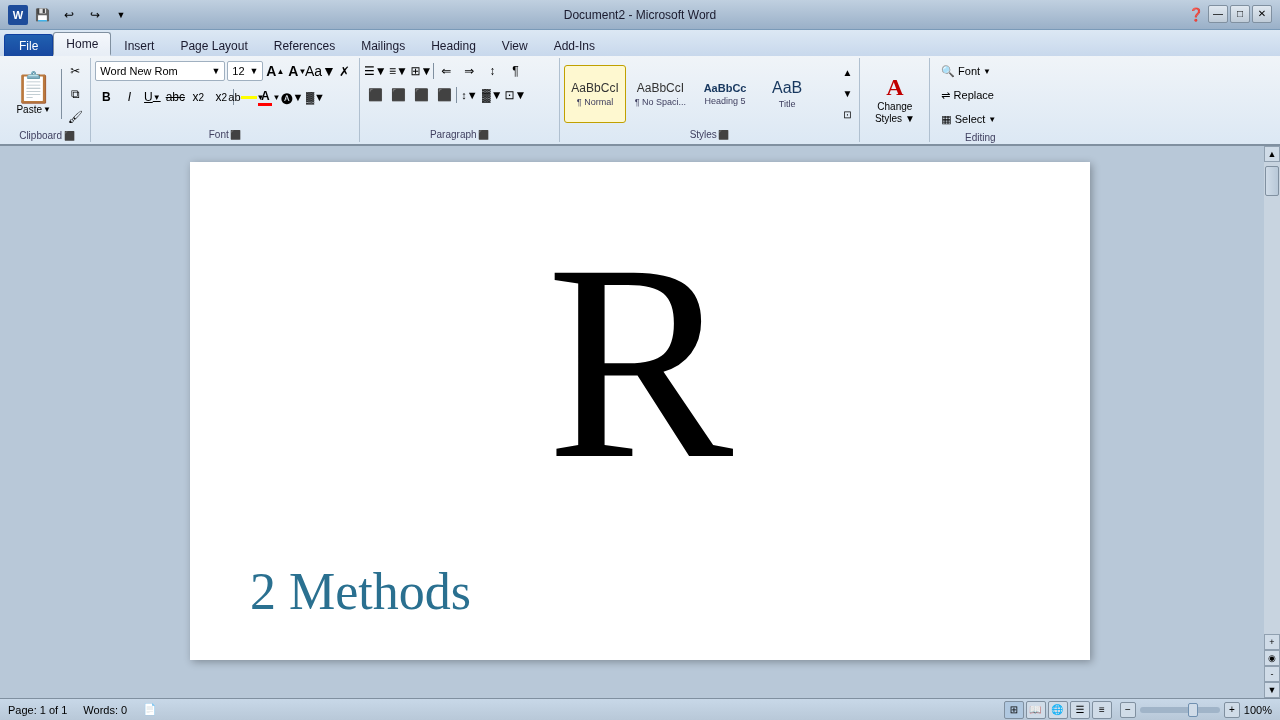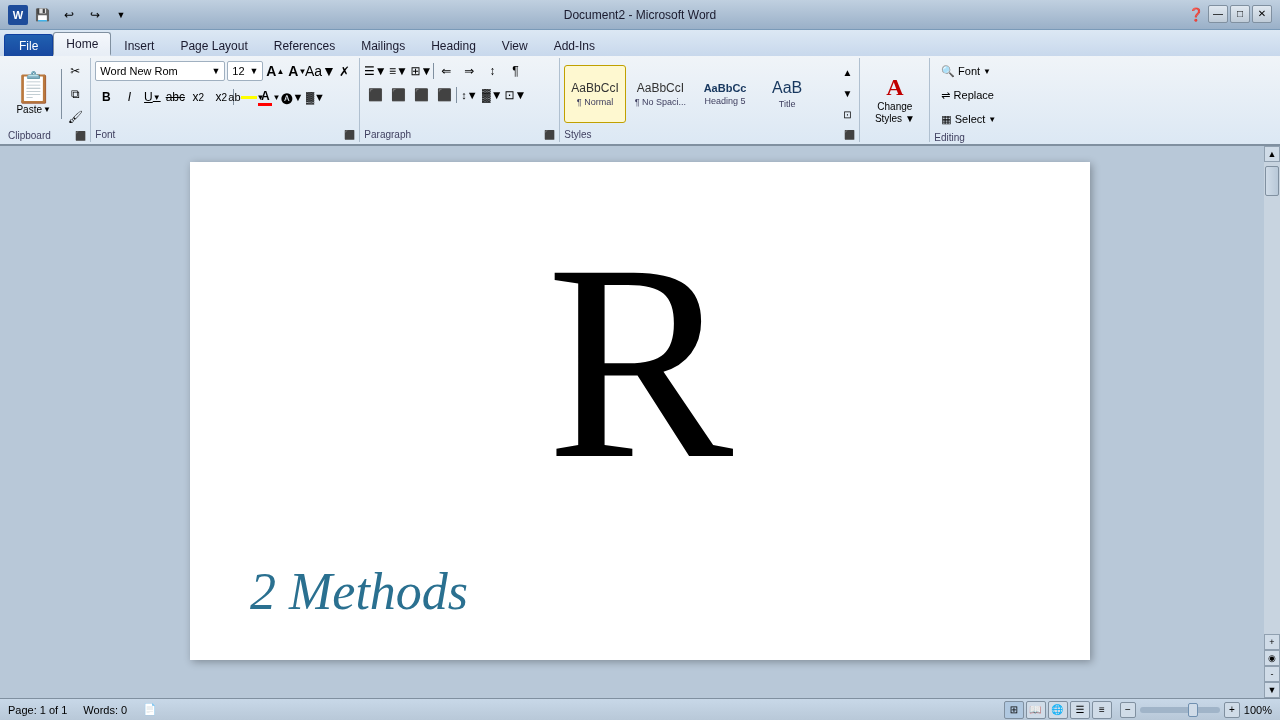--- a/index.html
+++ b/index.html
@@ -81,21 +81,21 @@
       align-items: center;
       gap: 2px;
     }
     .ribbon-group-label {
       text-align: center;
       font-size: 10px;
       color: #404060;
       padding-top: 2px;
       display: flex;
       align-items: center;
-      justify-content: space-between;
+      justify-content: center;
       gap: 2px;
     }
 
     
     .clipboard-group { min-width: 80px; }
     .paste-btn {
       display: flex;
       flex-direction: column;
       align-items: center;
       gap: 1px;
@@ -190,21 +190,20 @@
       color: black;
       text-align: center;
       margin-top: 20px;
     }
     .methods-text {
       font-family: 'Times New Roman', Times, serif;
       font-size: 52px;
       color: #2a7090;
       margin-top: 60px;
       font-weight: normal;
-      font-style: italic;
     }
 
     
     .right-scrollbar {
       position: absolute;
       right: 0;
       top: 0;
       width: 16px;
       height: 100%;
       background: #c8d4e0;

